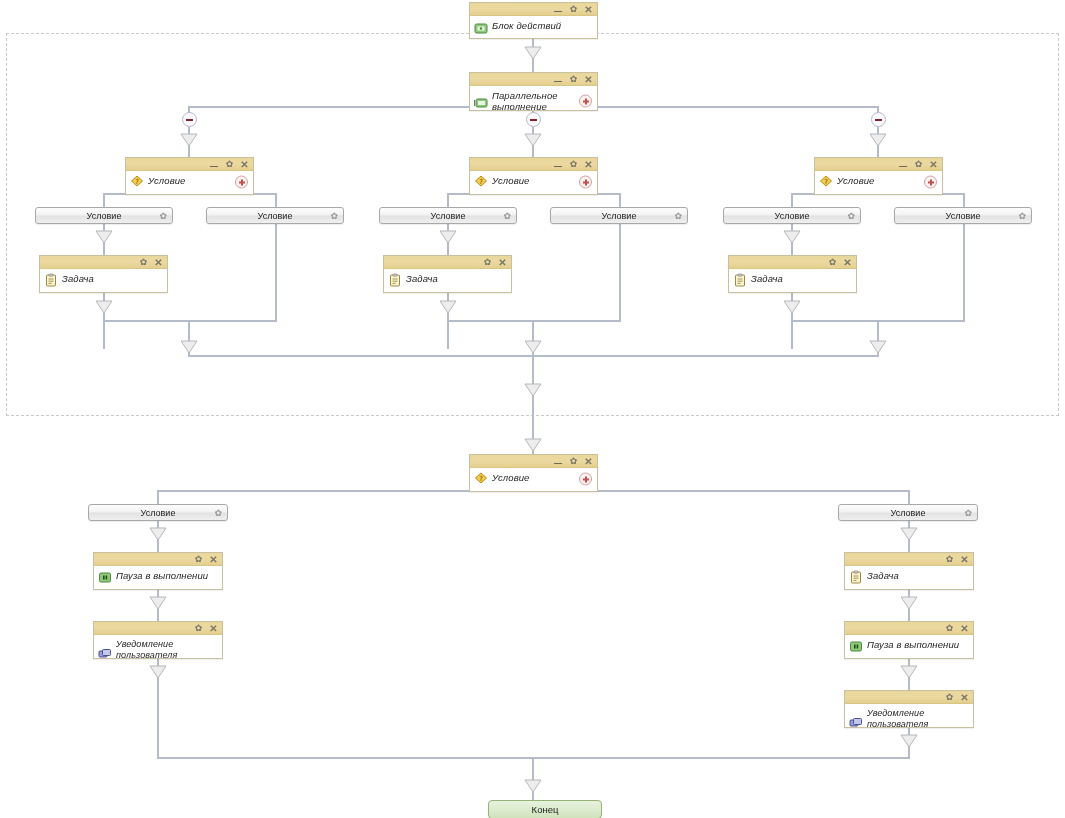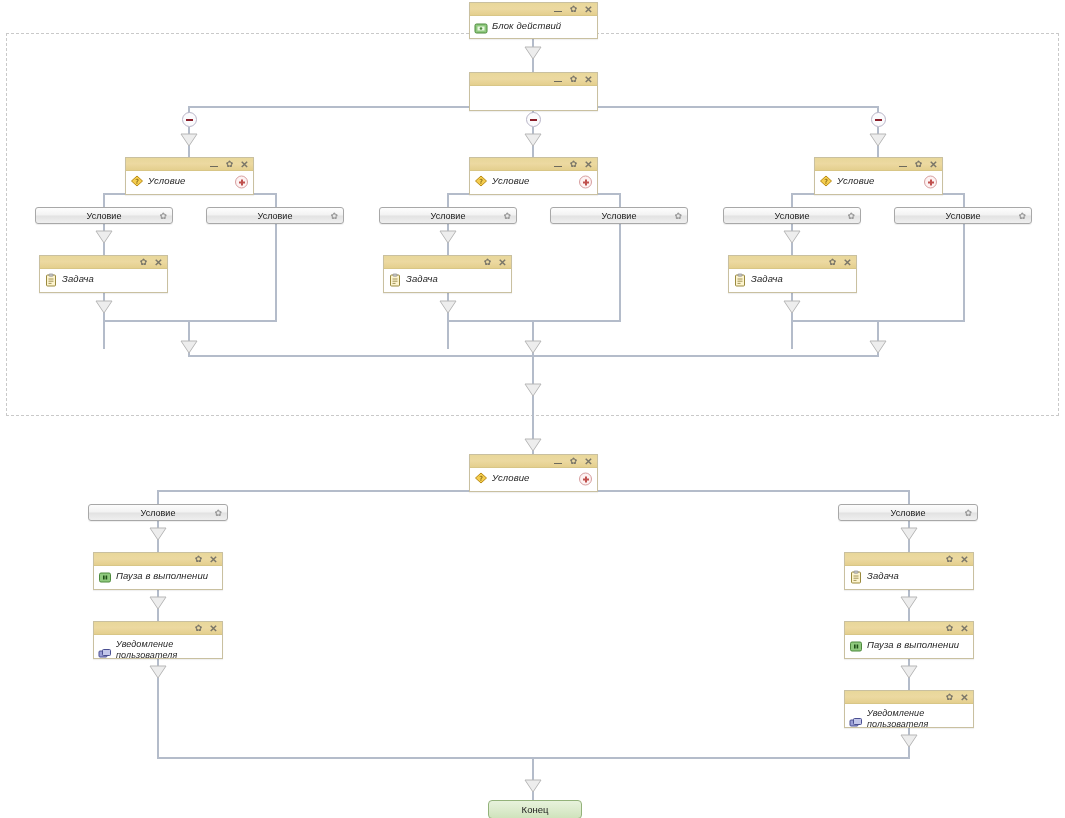--- a/index.html
+++ b/index.html
@@ -381,20 +381,31 @@
       <span class="label">Блок действий</span>
     </div>
   </div>
 
   <div class="node" style="left:469px; top:72px; width:129px; height:39px;">
     <div class="titlebar">
       <span class="tb-btn tb-min"></span>
       <span class="tb-btn tb-gear">✿</span>
       <span class="tb-btn tb-close">✕</span>
     </div>
+    <div class="body" style="padding-right:20px;">
+      <span class="nicon" style="bottom:6px;">
+        <svg width="14" height="14" viewBox="0 0 14 14">
+            <rect x="2" y="3" width="11" height="8" rx="1.5" fill="#8fc97e" stroke="#4d8a3c" stroke-width="1"></rect>
+            <rect x="4" y="5" width="7" height="4" fill="#e9f7e2"></rect>
+            <path d="M0.5 4 L0.5 10" stroke="#7a7668" stroke-width="1"></path>
+          </svg>
+      </span>
+      <span class="label">Параллельное выполнение</span>
+      <span class="plusbtn"></span>
+    </div>
   </div>
 
   <div class="node" style="left:125px; top:157px; width:129px; height:38px;">
     <div class="titlebar">
       <span class="tb-btn tb-min"></span>
       <span class="tb-btn tb-gear">✿</span>
       <span class="tb-btn tb-close">✕</span>
     </div>
     <div class="body" style="padding-right:20px;">
       <span class="nicon" style="bottom:5px;">
@@ -623,17 +634,17 @@
       <span class="nicon" style="bottom:4px;">
         <svg width="14" height="14" viewBox="0 0 14 14">
             <rect x="1" y="4" width="8" height="6" rx="1" fill="#9a9fd6" stroke="#4a4f91" stroke-width="1"></rect>
             <rect x="4.5" y="2.5" width="8" height="6" rx="1" fill="#c3c7ea" stroke="#4a4f91" stroke-width="1"></rect>
           </svg>
       </span>
       <span class="label" style="font-size:9px;">Уведомление пользователя</span>
     </div>
   </div>
 
-  <div class="endbtn" style="left:488px; top:800px; width:94px;">
+  <div class="endbtn" style="left:488px; top:800px; width:114px;">
     <span>Конец</span>
   </div>
 
 </div>
 
 </body></html>

